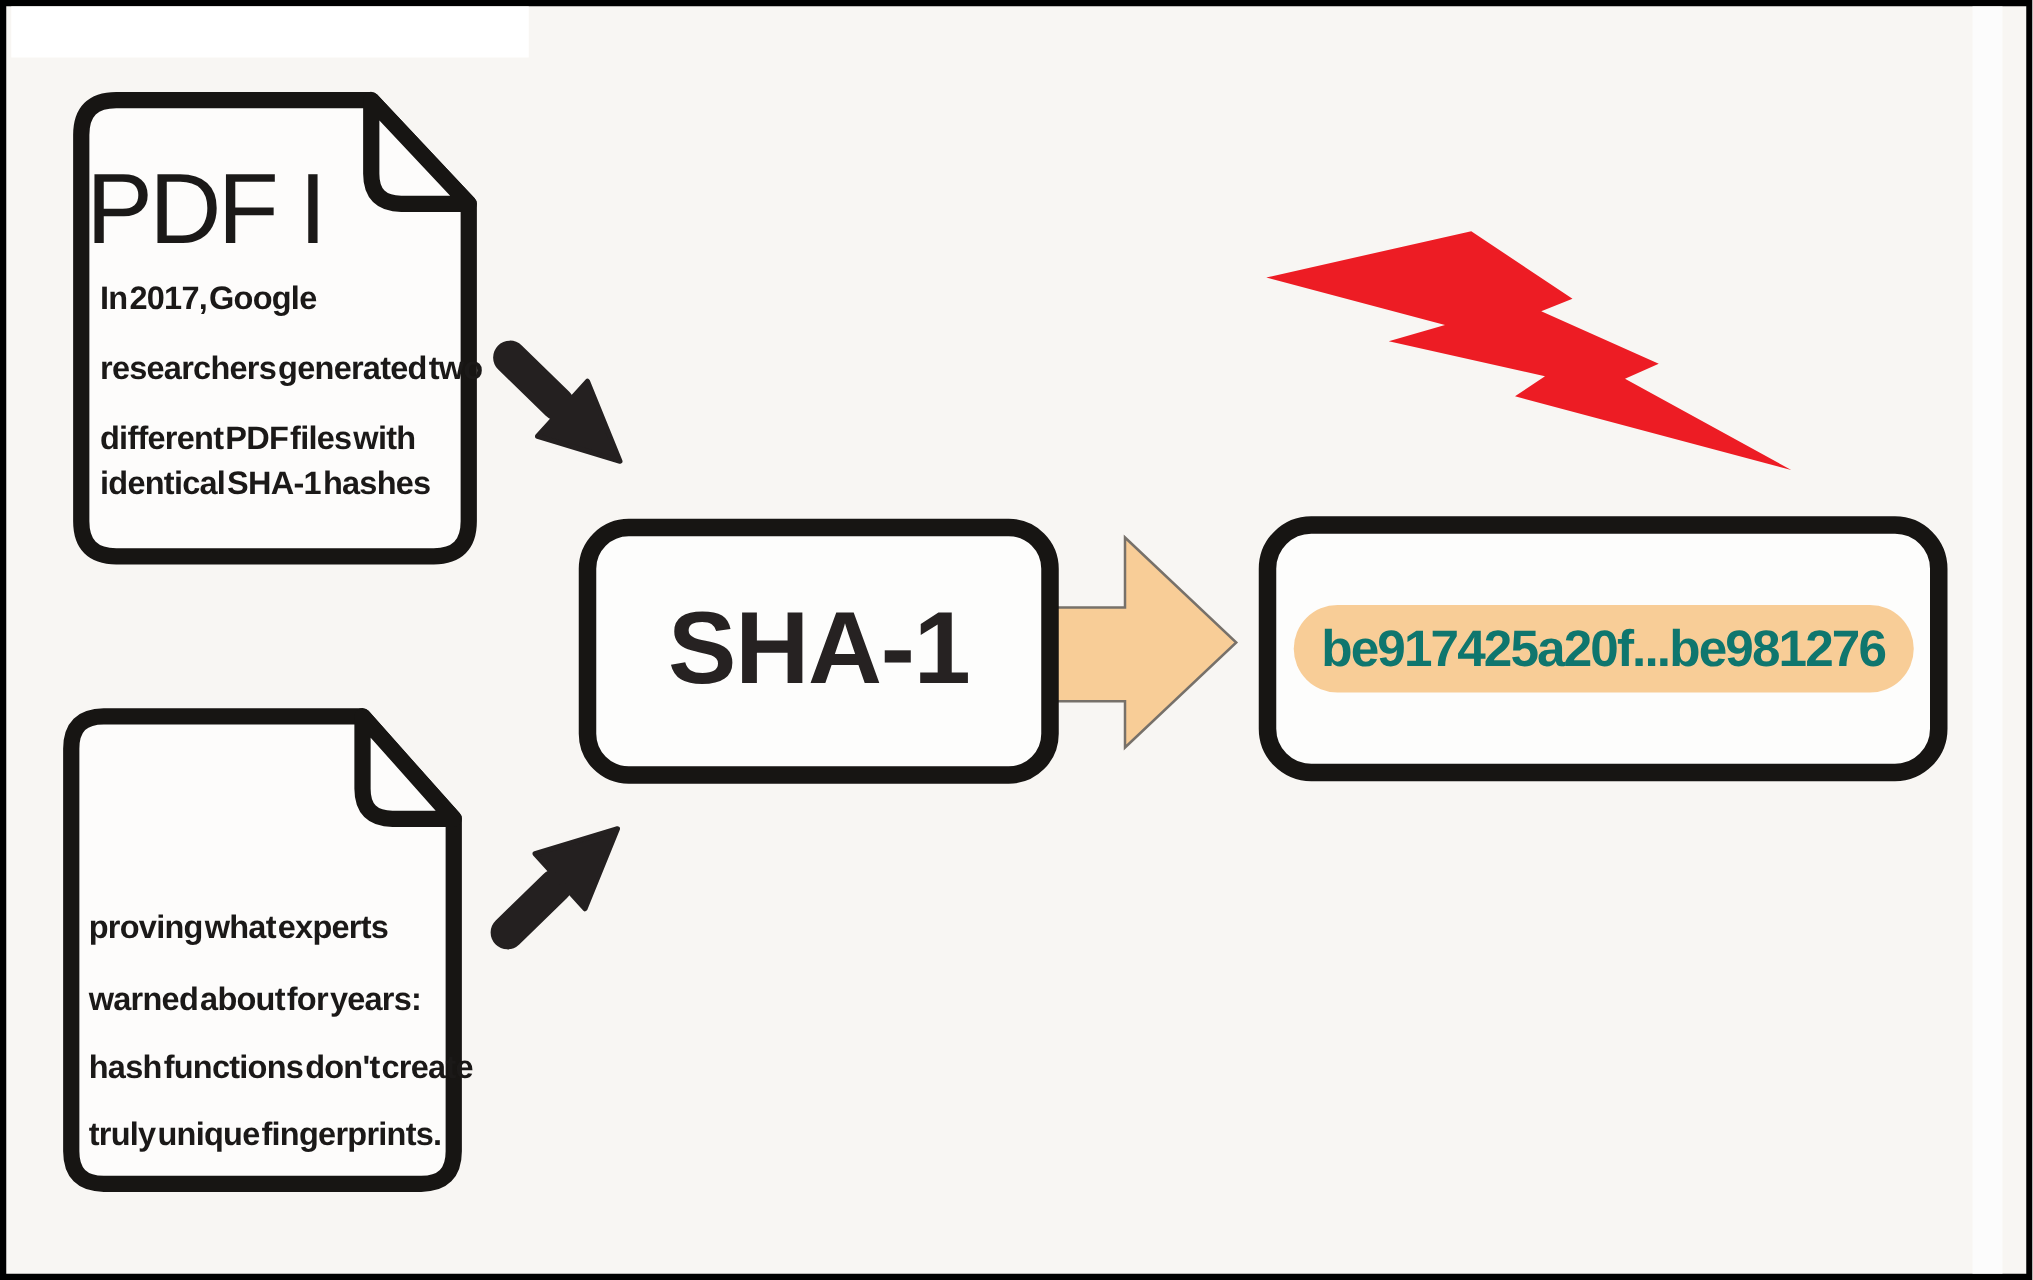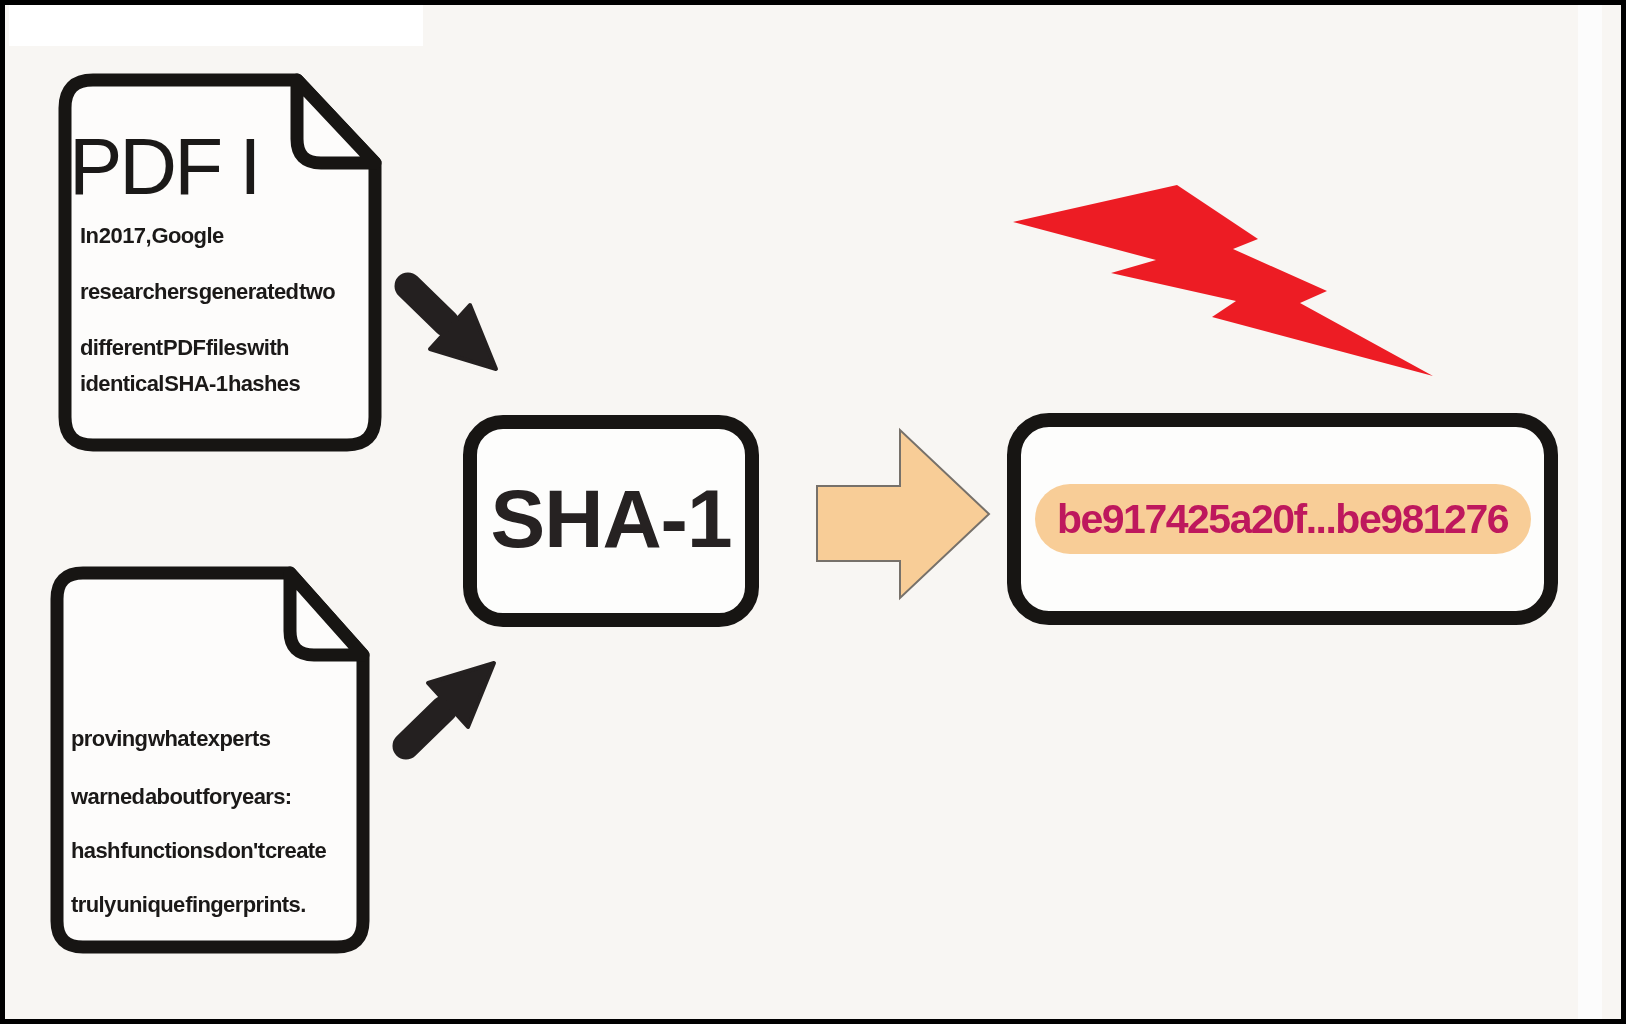--- a/index.html
+++ b/index.html
@@ -28,21 +28,21 @@
   .pdf-title {
     position: absolute;
     font-size: 80px;
     font-weight: 400;
     letter-spacing: -3px;
     line-height: 1;
     white-space: nowrap;
   }
   .pdf-line {
     position: absolute;
-    font-size: 22px;
+    font-size: 26px;
     font-weight: 700;
     letter-spacing: -0.6px;
     word-spacing: -5px;
     line-height: 1.3;
     white-space: nowrap;
   }
   #pdf1-title { left: 64px; top: 122px; }
   #pdf1-line-0 { left: 75px; top: 217px; }
   #pdf1-line-1 { left: 75px; top: 273px; }
   #pdf1-line-2 { left: 75px; top: 329px; }
@@ -50,21 +50,21 @@
 
   #pdf2-title { left: 62px; top: 620px; }
   #pdf2-line-0 { left: 66px; top: 720px; }
   #pdf2-line-1 { left: 66px; top: 778px; }
   #pdf2-line-2 { left: 66px; top: 832px; }
   #pdf2-line-3 { left: 66px; top: 886px; }
 
   .sha-box {
     position: absolute;
     left: 458px; top: 410px;
-    width: 296px; height: 212px;
+    width: 384px; height: 212px;
     box-sizing: border-box;
     border: 14px solid #171513;
     border-radius: 40px;
     background: #fdfdfc;
     display: flex; align-items: center; justify-content: center;
   }
   .sha-label {
     font-size: 82px;
     font-weight: 800;
     letter-spacing: -1px;
@@ -86,21 +86,21 @@
     height: 70px;
     box-sizing: border-box;
     padding: 0 16px;
     border-radius: 35px;
     display: flex; align-items: center; justify-content: center;
   }
   .hash-value {
     font-size: 41px;
     font-weight: 600;
     letter-spacing: -1.5px;
-    color: #be185d;
+    color: #0f766e;
     white-space: nowrap;
   }
 </style>
 </head>
 <body>
 
 <div class="canvas">
 
   <div class="artifact artifact-top-left"></div>
   <div class="artifact artifact-right-strip"></div>

